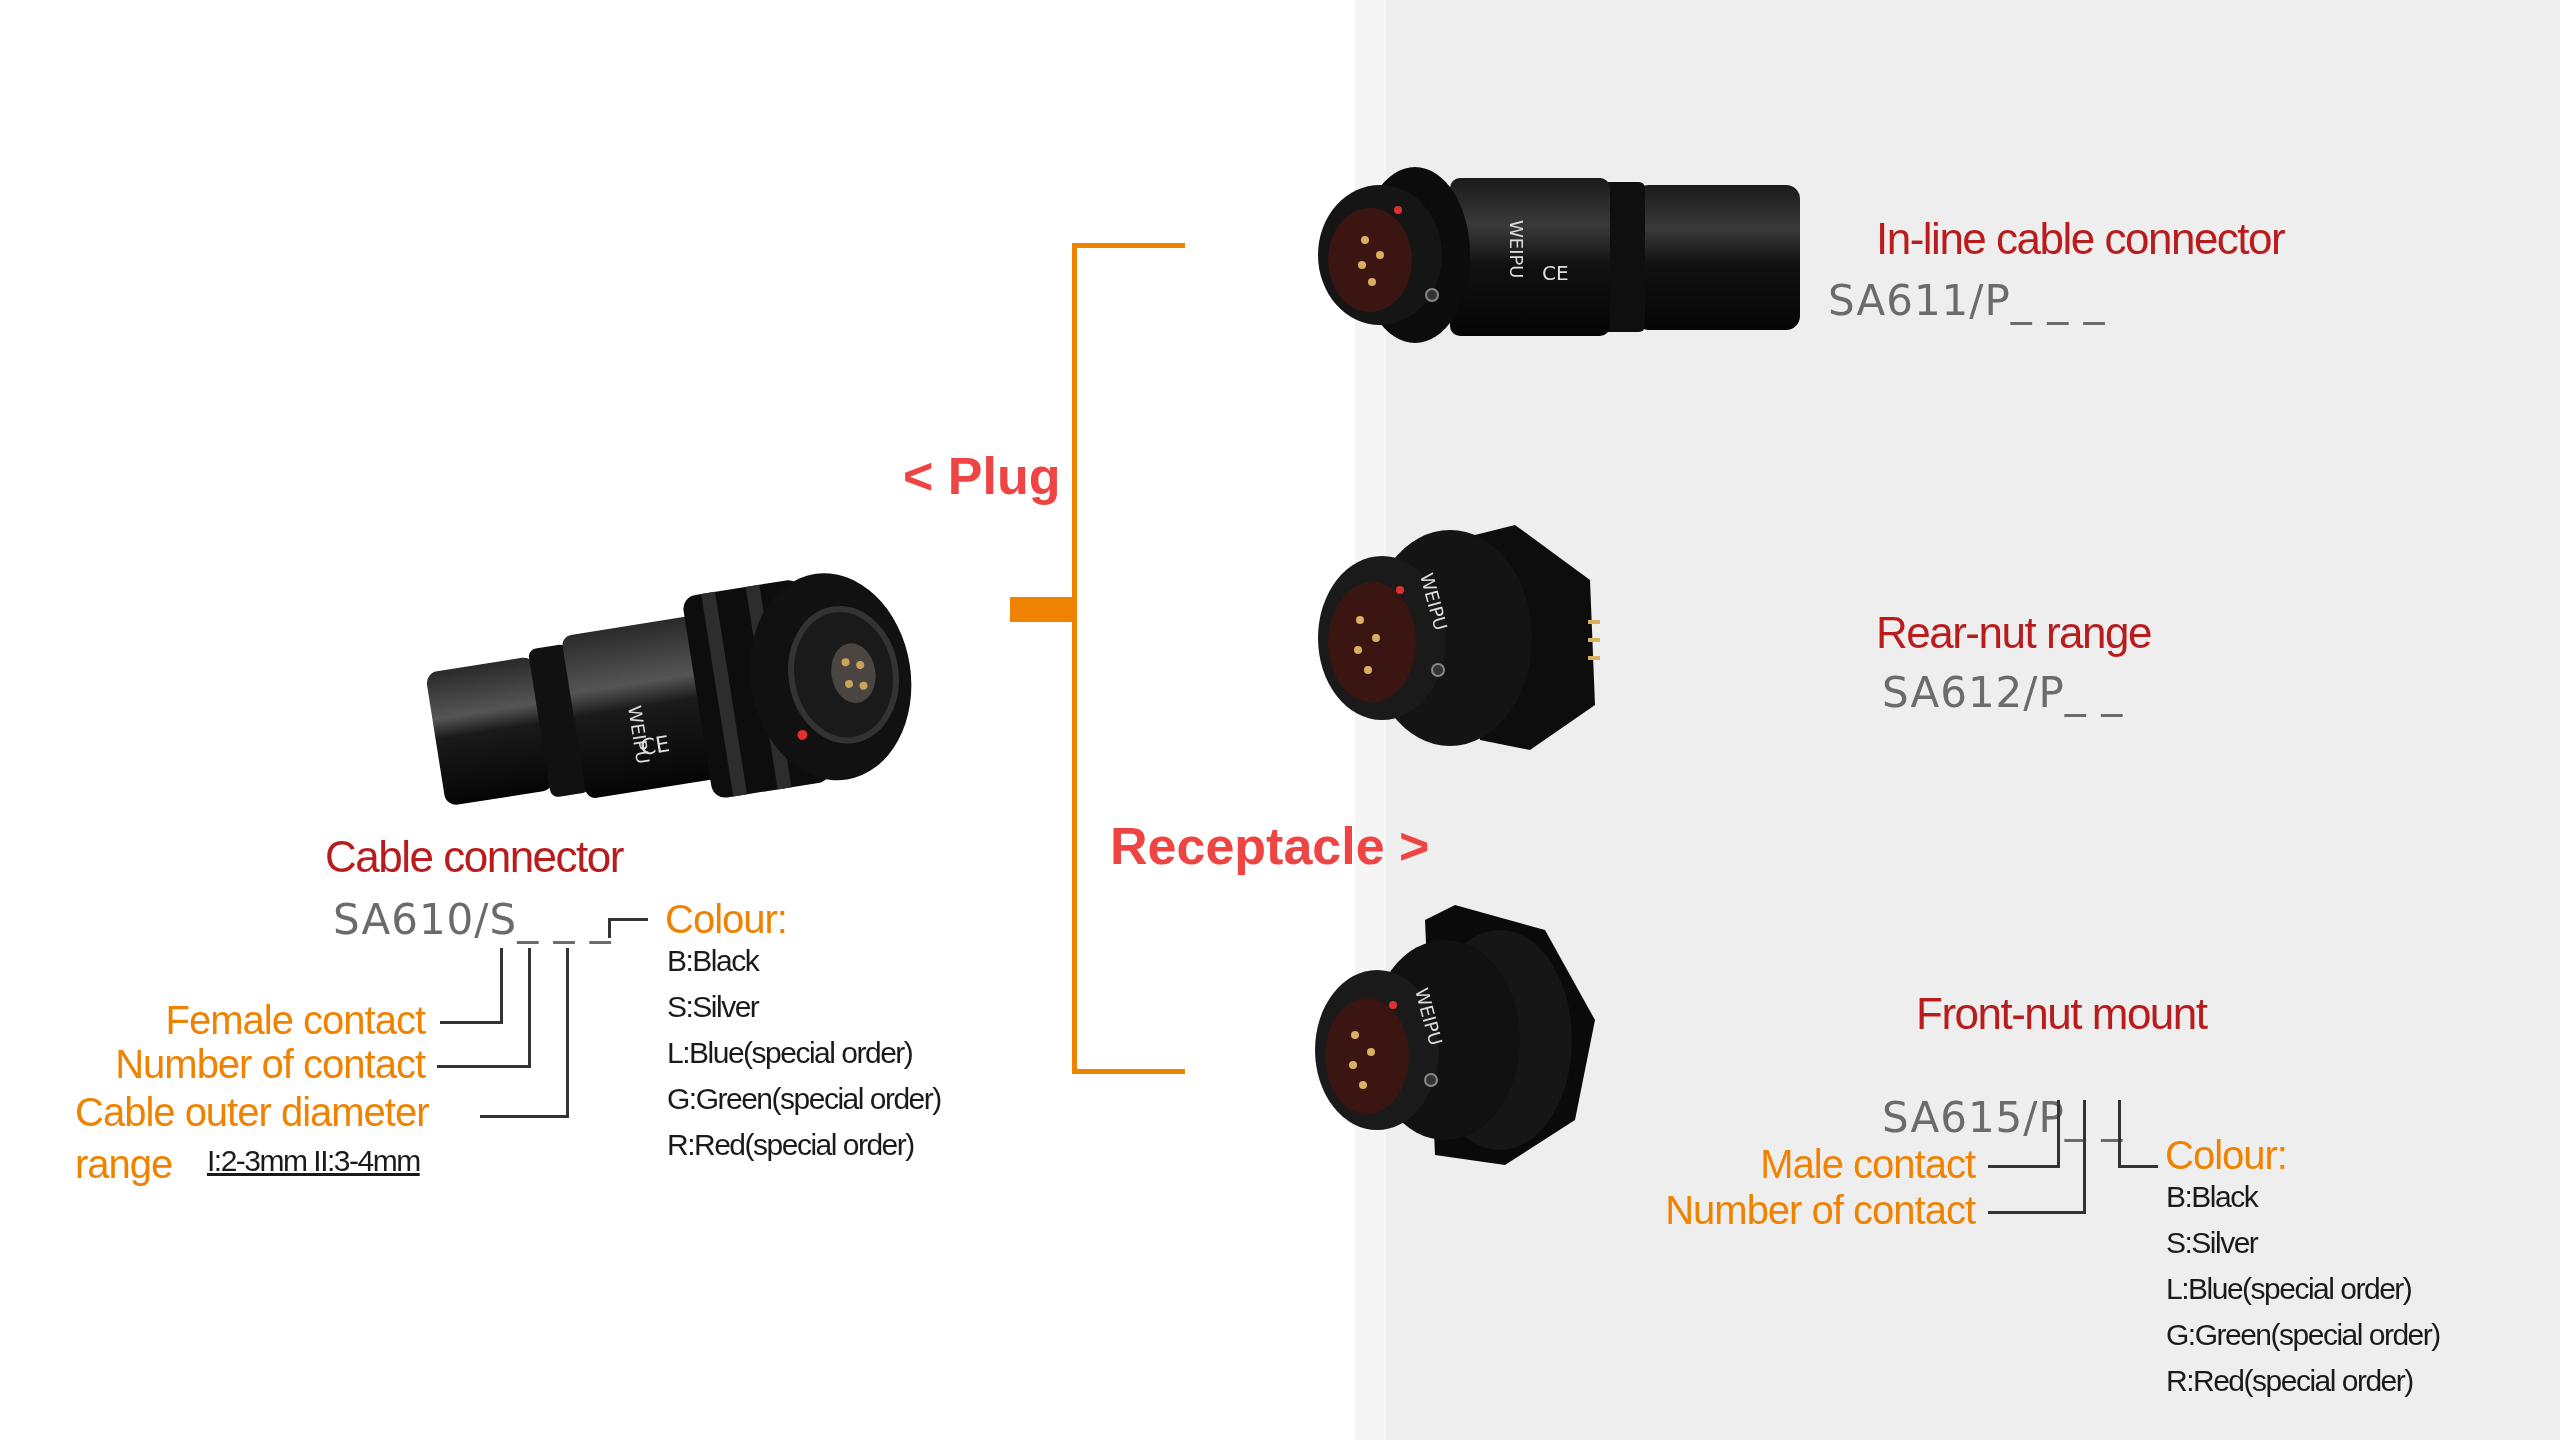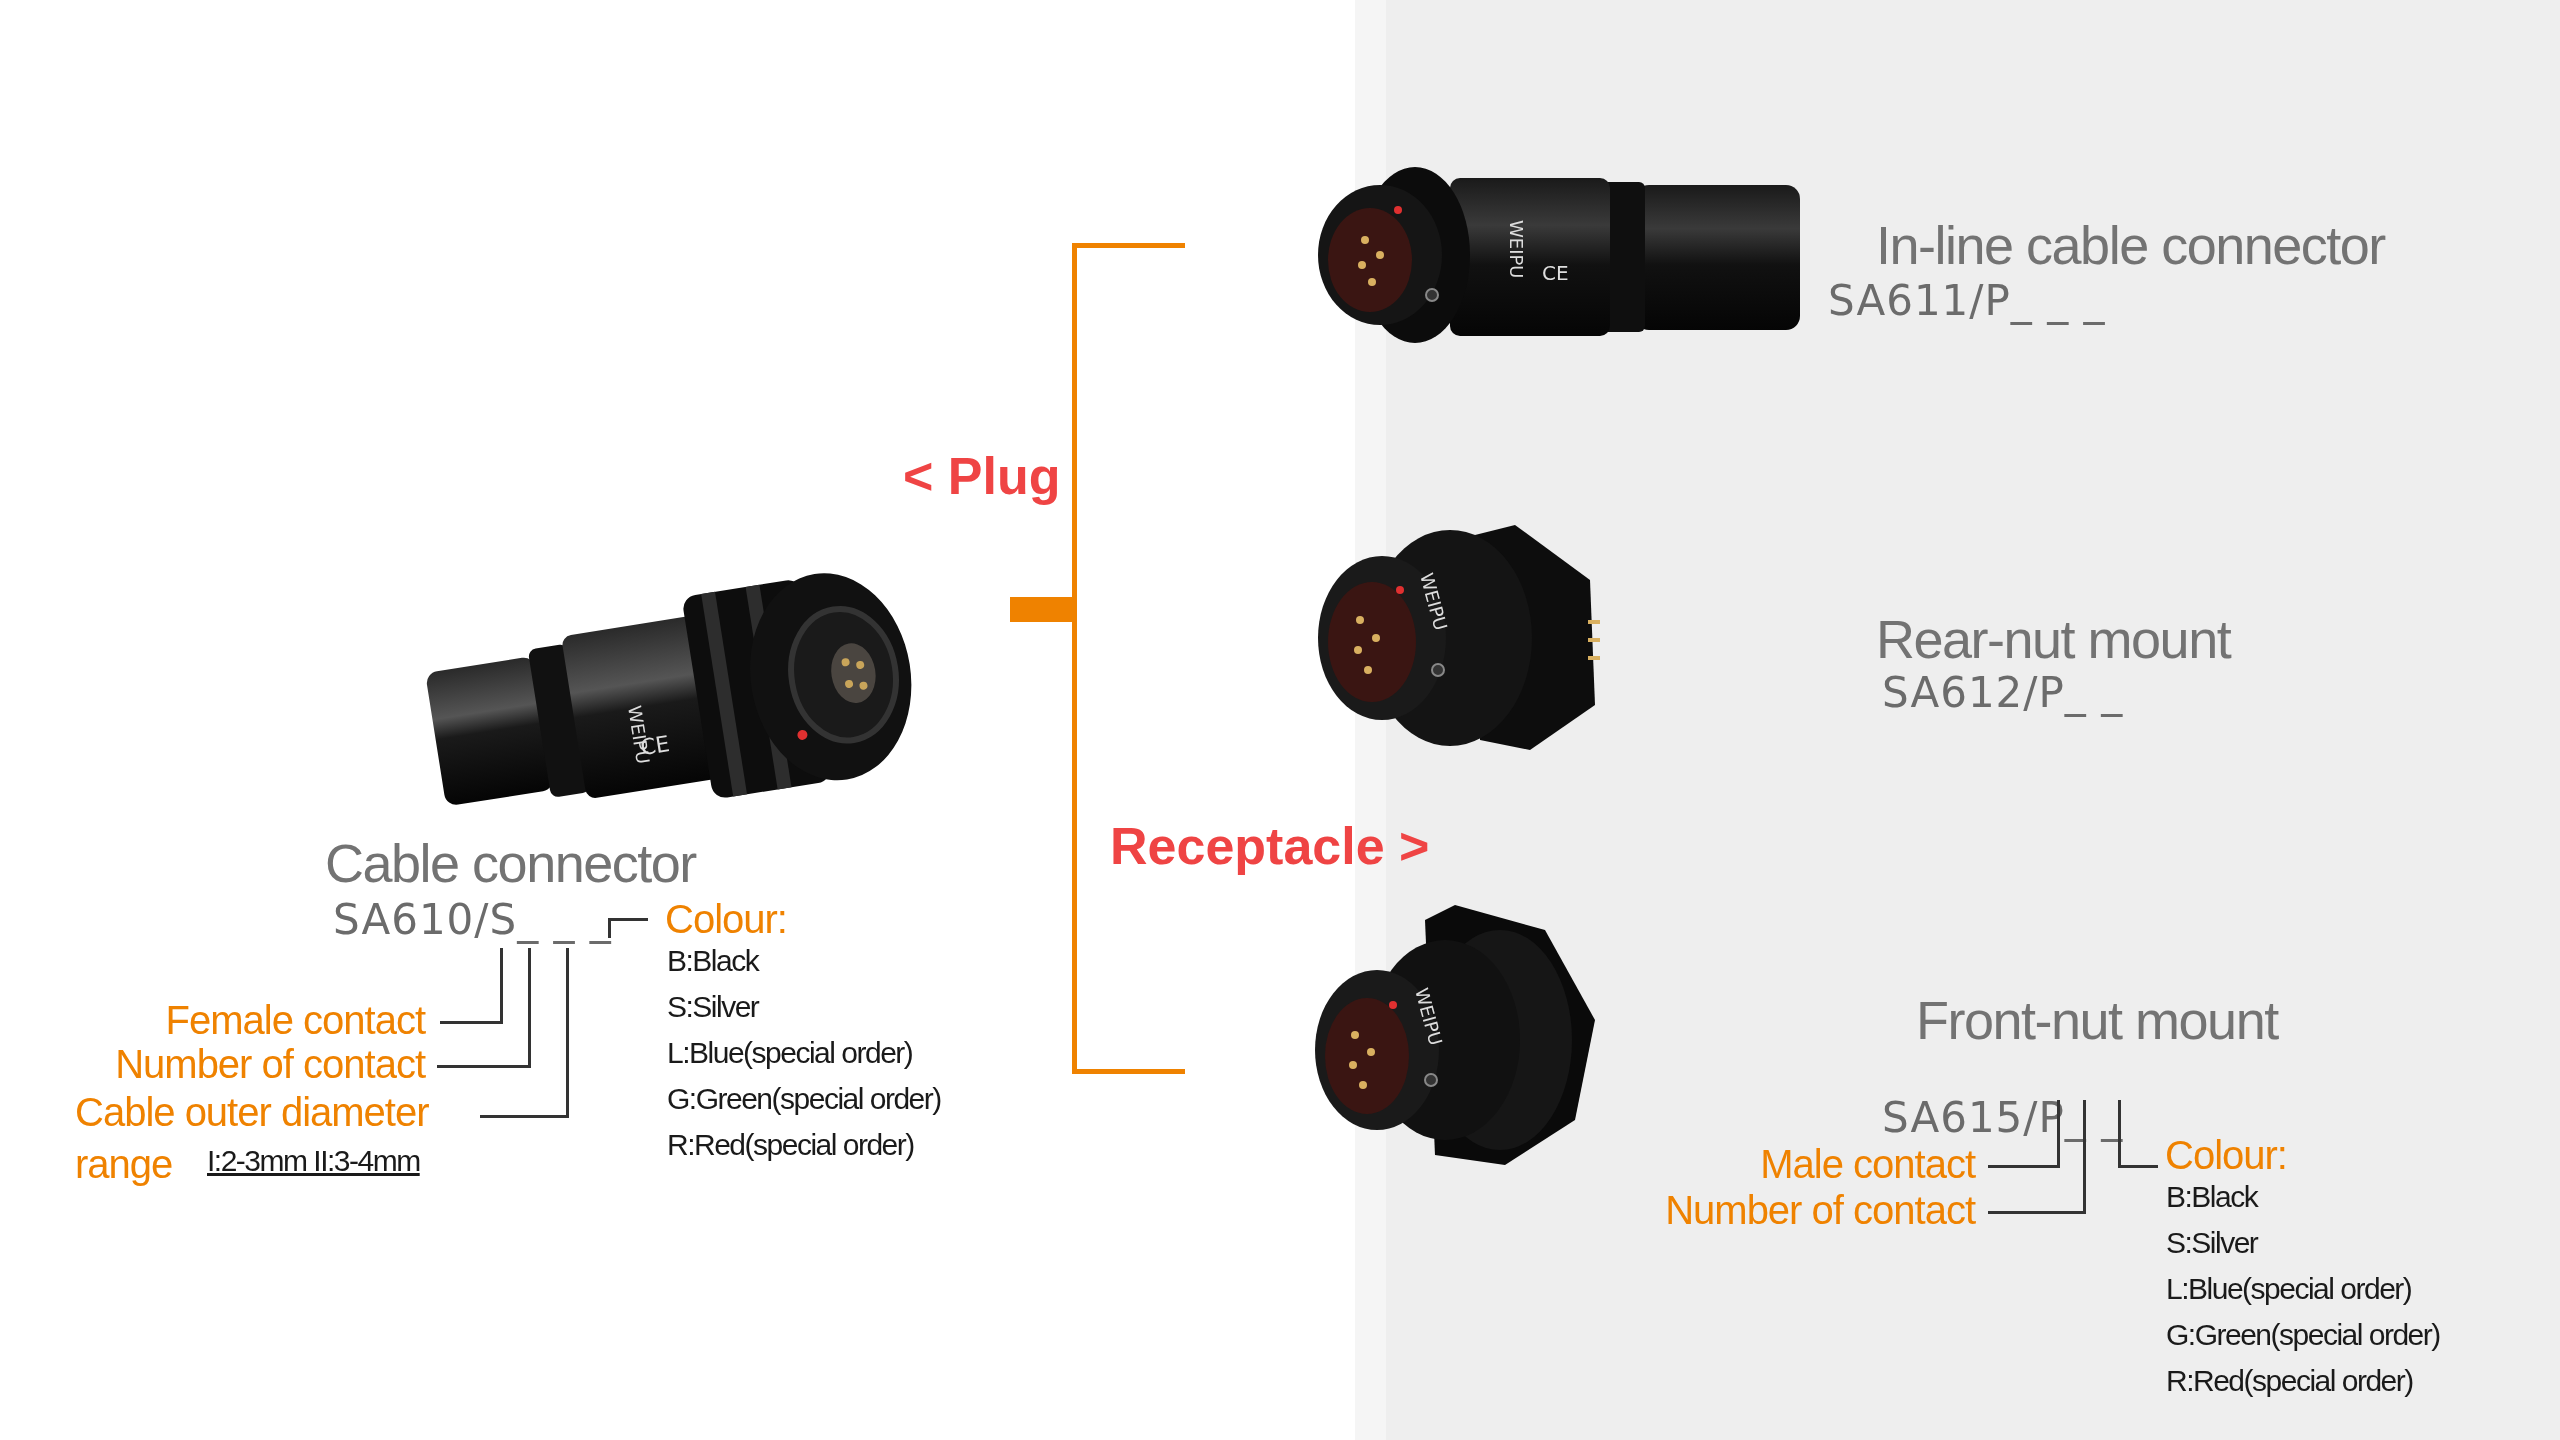--- a/index.html
+++ b/index.html
@@ -1,20 +1,20 @@
 <!DOCTYPE html>
 <html><head>
 <meta charset="utf-8">
 <style>
   html, body { margin:0; padding:0; }
   body { width:2560px; height:1440px; position:relative; overflow:hidden; background:#ffffff; font-family:"Liberation Sans", sans-serif; }
   .bg-right-edge { position:absolute; left:1355px; top:0; width:31px; height:1440px; background:#f5f5f5; }
   .bg-right { position:absolute; left:1386px; top:0; width:1174px; height:1440px; background:#eeeeee; }
   .abs { position:absolute; }
-  .title { color:#737373; font-size:54px; letter-spacing:-1.5px; white-space:nowrap; }
+  .title { color:#b91c1c; font-size:44px; letter-spacing:-1.5px; white-space:nowrap; }
   .code { color:#6b6b6b; font-family:"DejaVu Sans", sans-serif; font-size:42px; letter-spacing:1px; white-space:nowrap; }
   .olabel { color:#ef8200; font-size:40px; letter-spacing:-1px; white-space:nowrap; }
   .blabel { color:#1a1a1a; font-size:30px; letter-spacing:-1.5px; white-space:nowrap; }
   .bold-orange { color:#ef4444; font-weight:bold; font-size:52px; white-space:nowrap; }
   .line { position:absolute; background:#333; }
   .oline { position:absolute; background:#ef8200; }
   .right-align { text-align:right; }
 </style>
 </head>
 <body>
@@ -126,21 +126,21 @@
     <ellipse cx="62" cy="122" rx="44" ry="60" fill="#3a1512"></ellipse>
     <circle cx="50" cy="100" r="4" fill="#d9b060"></circle>
       <circle cx="66" cy="118" r="4" fill="#d9b060"></circle>
     <circle cx="48" cy="130" r="4" fill="#d9b060"></circle>
       <circle cx="58" cy="150" r="4" fill="#d9b060"></circle>
     <circle cx="90" cy="70" r="4" fill="#e03030"></circle>
     <circle cx="128" cy="150" r="6" fill="#333" stroke="#888" stroke-width="2"></circle>
     <text x="110" y="55" fill="#ddd" font-size="18" font-family="DejaVu Sans, sans-serif" transform="rotate(75 110 55)">WEIPU</text>
   </svg>
 </div>
-<div class="abs title" style="left:1876px; top:608px;">Rear-nut mount</div>
+<div class="abs title" style="left:1876px; top:608px;">Rear-nut range</div>
 <div class="abs code" style="left:1882px; top:668px;">SA612/P_ _</div>
 
 <div class="abs" style="left:1305px; top:900px; width:300px; height:270px;">
   <svg width="300" height="270" viewBox="0 0 300 270">
     <polygon points="150,5 240,30 290,120 270,220 200,265 130,255 120,20" fill="#0a0a0a"></polygon>
     <ellipse cx="195" cy="140" rx="72" ry="110" fill="#161616"></ellipse>
     <ellipse cx="140" cy="140" rx="75" ry="100" fill="#111"></ellipse>
     <ellipse cx="72" cy="150" rx="62" ry="80" fill="#1a1a1a"></ellipse>
     <ellipse cx="62" cy="156" rx="42" ry="58" fill="#3a1512"></ellipse>
     <circle cx="50" cy="135" r="4" fill="#d9b060"></circle>

